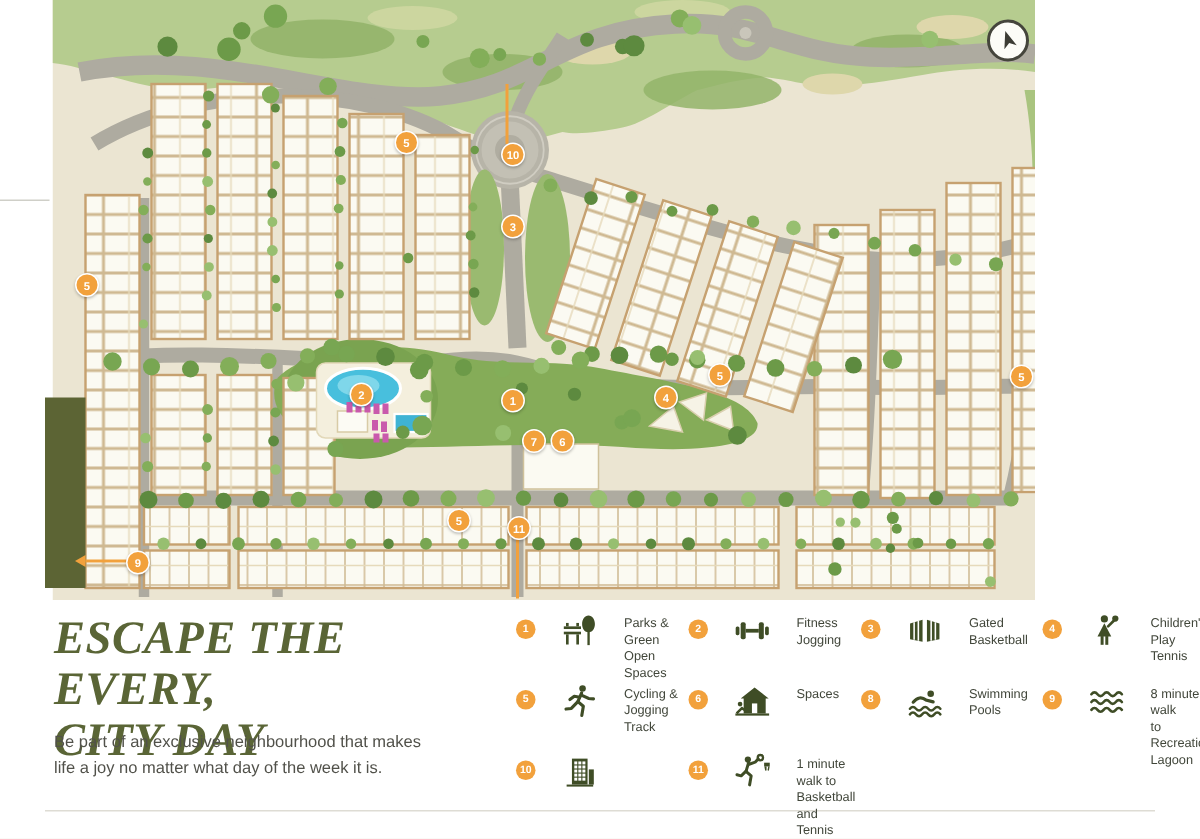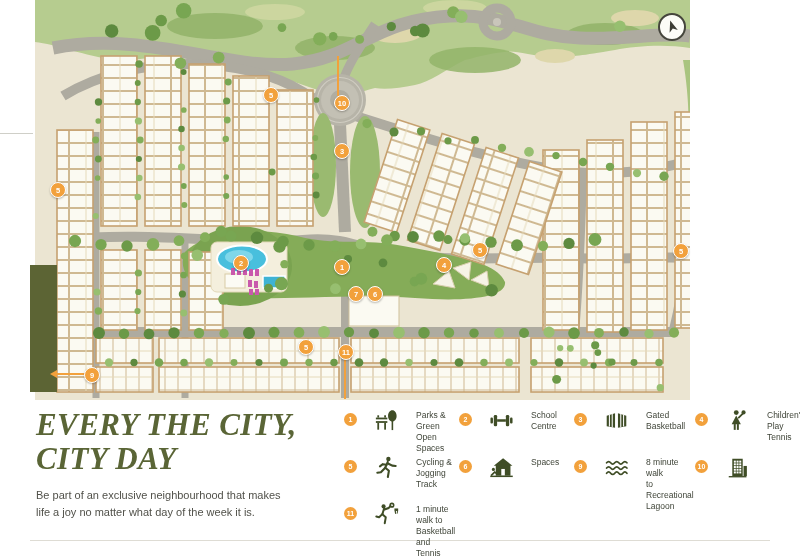--- a/index.html
+++ b/index.html
@@ -321,21 +321,21 @@
   <div class="leader" style="left:337px;top:56px;width:2px;height:40px;"></div>
   <div class="leader" style="left:344px;top:358px;width:2px;height:41px;"></div>
   <div class="leader" style="left:57px;top:373px;width:28px;height:2px;"></div>
   <div class="arrow-head" style="left:50px;top:370px;"></div>
 
   <div class="olive-block"></div>
   <div class="left-line"></div>
   <div class="bottom-line"></div>
 
   <div class="title">
-    <div>EVERY THE CITY,</div>
+    <div>ESCAPE THE EVERY,</div>
     <div>CITY DAY</div>
   </div>
   <div class="subtitle">Be part of an exclusive neighbourhood that makes
 life a joy no matter what day of the week it is.</div>
 
   <div class="legend">
       <div class="lg-item">
         <span class="num" style="background: rgb(242, 161, 60);">1</span>
         <svg class="lg-ic" viewBox="0 0 24 24" style="color: rgb(63, 77, 38);">
           <path d="M17.6 2.2c2.4 0 4.1 2.4 4.1 5.4s-1.7 5.3-4.1 5.3-4.1-2.3-4.1-5.3 1.7-5.4 4.1-5.4z" fill="currentColor"></path>
@@ -352,21 +352,21 @@
       </div>
       <div class="lg-item">
         <span class="num" style="background: rgb(242, 161, 60);">2</span>
         <svg class="lg-ic" viewBox="0 0 24 24" style="color: rgb(63, 77, 38);">
           <rect x="1.4" y="9.2" width="2.4" height="5.6" rx="1" fill="currentColor"></rect>
           <rect x="4.6" y="6.6" width="3.2" height="10.8" rx="1.2" fill="currentColor"></rect>
           <rect x="16.2" y="6.6" width="3.2" height="10.8" rx="1.2" fill="currentColor"></rect>
           <rect x="20.2" y="9.2" width="2.4" height="5.6" rx="1" fill="currentColor"></rect>
           <rect x="7.8" y="10.8" width="8.4" height="2.4" fill="currentColor"></rect>
         </svg>
-        <span class="lg-label">School Centre</span>
+        <span class="lg-label">Fitness Jogging</span>
       </div>
       <div class="lg-item">
         <span class="num" style="background: rgb(242, 161, 60);">3</span>
         <svg class="lg-ic" viewBox="0 0 24 24" style="color: rgb(63, 77, 38);">
           <path d="M2.6 7.4l8-2.4v14l-8-1.6z" fill="currentColor"></path>
           <path d="M21.4 7.4l-8-2.4v14l8-1.6z" fill="currentColor"></path>
           <path d="M5.2 6.6v11.2M7.9 5.8v12.6M16.1 5.8v12.6M18.8 6.6v11.2" stroke="#fff" stroke-width="1" fill="none"></path>
         </svg>
         <span class="lg-label">Gated
 Basketball</span>
@@ -399,20 +399,31 @@
       <div class="lg-item">
         <span class="num" style="background: rgb(242, 161, 60);">6</span>
         <svg class="lg-ic" viewBox="0 0 24 24" style="color: rgb(63, 77, 38);">
           <path d="M13.5 3.2l9 7h-1.9v9.6H6.5V10.2H4.6z" fill="currentColor"></path>
           <rect x="11.8" y="13.4" width="3.4" height="6.4" fill="#fff"></rect>
           <circle cx="4.2" cy="13.8" r="1.5" fill="currentColor"></circle>
           <path d="M2 19.8l3.4-3.4 2 1.4" fill="none" stroke="currentColor" stroke-width="1.6"></path>
           <rect x="1.2" y="19.8" width="21.6" height="1.4" fill="currentColor"></rect>
         </svg>
         <span class="lg-label">Spaces</span>
+      </div>
+      <div class="lg-item">
+        <span class="num" style="background: rgb(242, 161, 60);">8</span>
+        <svg class="lg-ic" viewBox="0 0 24 24" style="color: rgb(63, 77, 38);">
+          <circle cx="15.8" cy="7.2" r="2.1" fill="currentColor"></circle>
+          <path d="M4.6 12.6c2.6-3.2 5.6-3.6 8.2-1.4l4.6 1.2" fill="none" stroke="currentColor" stroke-width="2" stroke-linecap="round"></path>
+          <path d="M2.5 16.8c1.3-1.5 2.6-1.5 3.9 0s2.6 1.5 3.9 0 2.6-1.5 3.9 0 2.6 1.5 3.9 0 2.6-1.5 3.9 0" fill="none" stroke="currentColor" stroke-width="1.6" stroke-linecap="round"></path>
+          <path d="M2.5 20.4c1.3-1.5 2.6-1.5 3.9 0s2.6 1.5 3.9 0 2.6-1.5 3.9 0 2.6 1.5 3.9 0 2.6-1.5 3.9 0" fill="none" stroke="currentColor" stroke-width="1.6" stroke-linecap="round"></path>
+        </svg>
+        <span class="lg-label">Swimming
+Pools</span>
       </div>
       <div class="lg-item">
         <span class="num" style="background: rgb(242, 161, 60);">9</span>
         <svg class="lg-ic" viewBox="0 0 24 24" style="color: rgb(63, 77, 38);">
           <path d="M2.5 7.5c1.3-1.6 2.6-1.6 3.9 0s2.6 1.6 3.9 0 2.6-1.6 3.9 0 2.6 1.6 3.9 0 2.6-1.6 3.9 0" fill="none" stroke="currentColor" stroke-width="1.7" stroke-linecap="round"></path>
           <path d="M2.5 12.5c1.3-1.6 2.6-1.6 3.9 0s2.6 1.6 3.9 0 2.6-1.6 3.9 0 2.6 1.6 3.9 0 2.6-1.6 3.9 0" fill="none" stroke="currentColor" stroke-width="1.7" stroke-linecap="round"></path>
           <path d="M2.5 17.5c1.3-1.6 2.6-1.6 3.9 0s2.6 1.6 3.9 0 2.6-1.6 3.9 0 2.6 1.6 3.9 0 2.6-1.6 3.9 0" fill="none" stroke="currentColor" stroke-width="1.7" stroke-linecap="round"></path>
         </svg>
         <span class="lg-label">8 minute walk
 to Recreational

